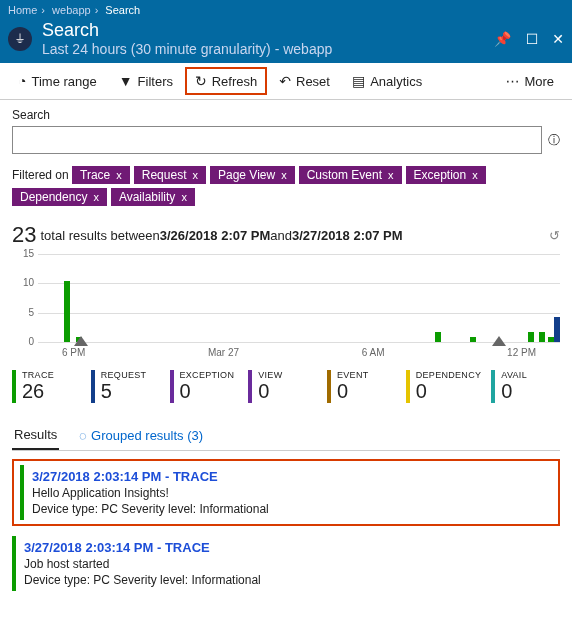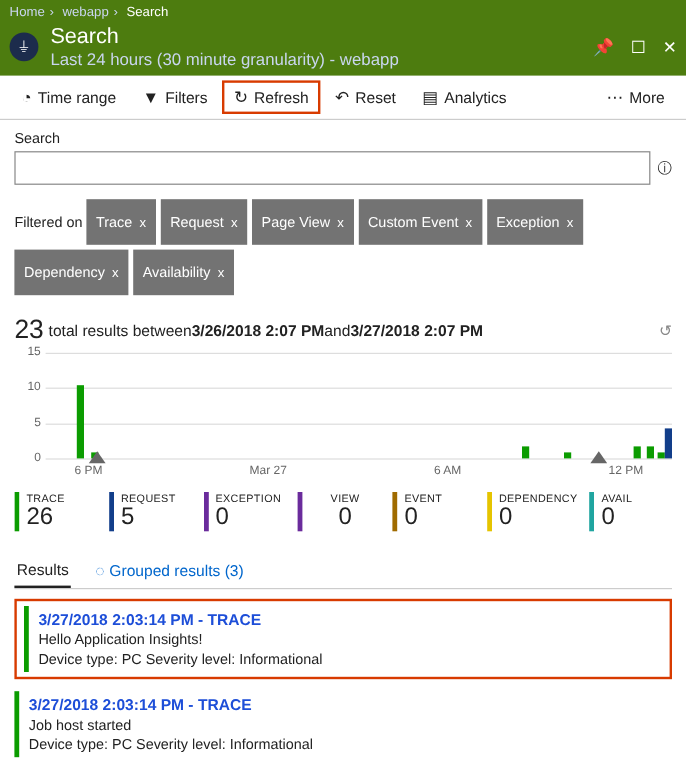--- a/index.html
+++ b/index.html
@@ -1,16 +1,16 @@
 <!DOCTYPE html>
 <html><head>
 <meta charset="utf-8">
 <style>
 html,body{margin:0;padding:0;font-family:"Segoe UI",Arial,sans-serif;font-size:13px;color:#222;background:#fff;width:572px}
-.header{background:#4d7c0f;color:#fff;padding:4px 8px 6px}
+.header{background:#0369a1;color:#fff;padding:4px 8px 6px}
 .bc{font-size:11px;color:#c9d6ef}
 .bc a{color:#c9d6ef;text-decoration:none}
 .bc .sep{margin:0 4px;color:#c9d6ef}
 .bc .cur{color:#fff}
 .titlebar{display:flex;align-items:center;margin-top:4px}
 .appicon{width:24px;height:24px;background:#1c2c4c;border-radius:50%;display:flex;align-items:center;justify-content:center;font-size:12px;color:#fff;margin-right:10px}
 .titletext{flex:1}
 .titletext h1{margin:0;font-size:18px;font-weight:400}
 .titletext .sub{font-size:14px;color:#c9d6ef}
 .winbtns{display:flex;gap:14px;align-items:center}
@@ -20,21 +20,21 @@
 .tbtn .ic{font-size:14px}
 .refresh{border:2px solid #d83b00;padding:4px 8px}
 .dots{margin-left:auto}
 .body{padding:8px 12px}
 .schlabel{font-size:12px;margin-bottom:4px}
 .searchrow{display:flex;align-items:center;gap:6px}
 .searchrow input{flex:1;border:1px solid #888;height:22px;padding:2px 4px;font-size:13px}
 .info{font-size:12px}
 .filters{margin-top:10px;font-size:12px}
 .chips{display:inline}
-.chip{display:inline-block;background:#737373;color:#fff;padding:12px 8px;font-size:12px;margin:2px 4px 2px 0;cursor:pointer}
+.chip{display:inline-block;background:#701a75;color:#fff;padding:2px 8px;font-size:12px;margin:2px 4px 2px 0;cursor:pointer}
 .chip .x{margin-left:6px;font-size:11px}
 .summary{margin-top:14px;font-size:13px;display:flex;align-items:center}
 .summary .n{font-size:22px;margin-right:4px}
 .summary .clk{margin-left:auto;color:#888}
 .chart{position:relative;height:100px;margin-top:6px;margin-left:26px}
 .yax{position:absolute;left:-26px;width:22px;text-align:right;font-size:10px;color:#666}
 .grid{position:absolute;left:0;right:0;border-top:1px solid #ddd}
 .bars{position:absolute;left:0;right:0;bottom:12px;height:76px;display:flex;align-items:flex-end}
 .bar{width:6px;background:#0b9c00;margin-right:0}
 .xax{position:absolute;left:0;right:0;bottom:-4px;font-size:10px;color:#666;display:flex;justify-content:space-between;padding:0 24px}
@@ -214,21 +214,21 @@
         <div class="val">26</div>
       </div>
       <div class="stat" style="border-left-color: rgb(18, 62, 138);">
         <div class="lab">REQUEST</div>
         <div class="val">5</div>
       </div>
       <div class="stat" style="border-left-color: rgb(106, 43, 156);">
         <div class="lab">EXCEPTION</div>
         <div class="val">0</div>
       </div>
-      <div class="stat" style="border-left-color: rgb(106, 43, 156); text-align: center;">
+      <div class="stat" style="border-left-color: rgb(106, 43, 156);">
         <div class="lab">VIEW</div>
         <div class="val">0</div>
       </div>
       <div class="stat" style="border-left-color: rgb(160, 107, 0);">
         <div class="lab">EVENT</div>
         <div class="val">0</div>
       </div>
       <div class="stat" style="border-left-color: rgb(229, 196, 0);">
         <div class="lab">DEPENDENCY</div>
         <div class="val">0</div>

